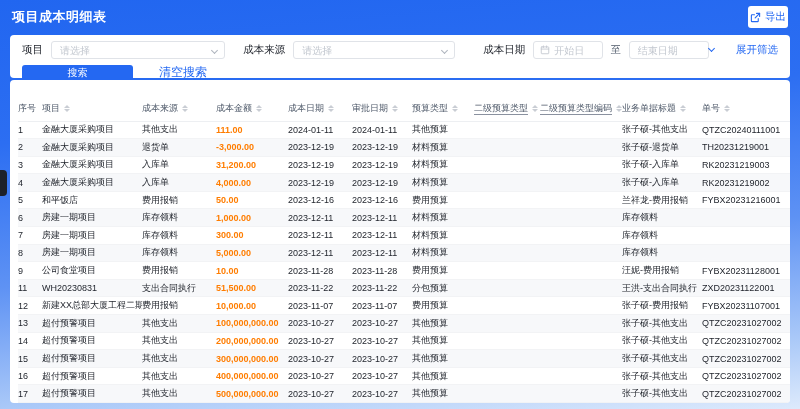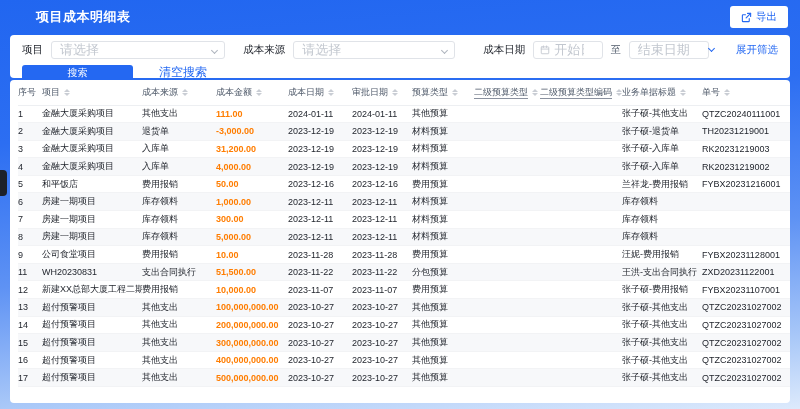--- a/index.html
+++ b/index.html
@@ -4,32 +4,32 @@
 <style>
   * { box-sizing: border-box; margin: 0; padding: 0; }
   html,body { width:800px; height:409px; overflow:hidden; }
   body {
     position:relative;
     font-family:"Liberation Sans","DejaVu Sans",sans-serif;
     background:linear-gradient(175deg,#2166F0 0%,#2C6EF2 30%,#5E92F4 60%,#A9C8F8 85%,#DDEAFC 100%);
   }
   
   .topbar { height:34px; display:flex; align-items:center; justify-content:space-between; padding:0 12px; }
-  .page-title { color:#fff; font-size:13px; font-weight:bold; letter-spacing:.5px;margin-left:24px; }
+  .page-title { color:#fff; font-size:13px; font-weight:bold; letter-spacing:.5px; }
   .export-btn { display:flex; align-items:center; gap:4px; background:#fff; color:#2468F2;
-    font-size:10.5px; padding:4px 11px; border-radius:3px; border:none; cursor:pointer; }
+    font-size:10.5px; padding:4px 2px; border-radius:3px; border:none; cursor:pointer; }
   
   .card { position:absolute; left:10px; width:780px; background:#fff; border-radius:4px; }
   .filter-card { top:35px; height:43px; padding:5px 12px 0; }
   .filter-row { display:flex; align-items:center; height:20px; }
   .f-label { font-size:10.5px; color:#1D2129; white-space:nowrap; }
   .ctrl { position:relative; height:18px; border:1px solid #E0E3E8; border-radius:3px; background:#fff;
     display:flex; align-items:center; }
-  .ctrl input { border:none; outline:none; width:100%; height:100%; font-size:13px; color:#1D2129;
-    padding:0 18px 0 8px; background:transparent; font-family:Liberation Mono, monospace; }
+  .ctrl input { border:none; outline:none; width:100%; height:100%; font-size:10px; color:#1D2129;
+    padding:0 18px 0 8px; background:transparent; font-family:Liberation Sans, sans-serif; }
   .ctrl input::placeholder { color:#C2C7CF; }
   .sel-project { width:196px; margin-left:8px; }
   .lbl-source { margin-left:18px; }
   .sel-source { width:182px; margin-left:8px; }
   .lbl-date { margin-left:28px; }
   .date-start { width:78px; margin-left:8px; }
   .date-start input { padding-left:4px; }
   .date-end { width:90px; }
   .date-end input { padding:0 8px; }
   .to-label { font-size:10px; color:#4E5969; margin:0 8px; }
@@ -38,21 +38,21 @@
   .cal-icon { margin-left:6px; flex:none; }
   .expand-link { margin-left:auto; display:flex; align-items:center; gap:22px; color:#2468F2;
     font-size:10.5px; cursor:pointer; white-space:nowrap; }
   .expand-chevron { width:5px; height:5px; border-right:1.4px solid #2468F2; border-bottom:1.4px solid #2468F2;
     transform:rotate(45deg); margin-top:-3px; }
   .btn-row { display:flex; align-items:center; margin-top:4px; }
   .search-btn { width:111px; height:16px; background:#2468F2; color:#fff; border:none; border-radius:3px;
     font-size:10px; cursor:pointer; font-family:inherit; line-height:16px; }
   .clear-link { margin-left:26px; color:#2468F2; font-size:12px; cursor:pointer; }
   
-  .table-card { top:80px; height:323px; padding:0 8px; overflow:hidden; }
+  .table-card { top:80px; height:323px; padding:16px 8px; overflow:hidden; }
   table { width:100%; border-collapse:collapse; table-layout:fixed; }
   thead th { height:25px; font-size:9px; font-weight:500; color:#4E5969; text-align:left;
     white-space:nowrap; overflow:hidden; border-bottom:1px solid #EDEFF2; cursor:pointer; }
   th .th-label { vertical-align:middle; }
   th .th-label.u { border-bottom:1px solid #8A919F; padding-bottom:1px; }
   .sort { display:inline-flex; flex-direction:column; vertical-align:middle; margin-left:4px; }
   .sort i { display:block; width:0; height:0; border-left:3px solid transparent; border-right:3px solid transparent; }
   .sort .cu { border-bottom:3.5px solid #C9CDD4; margin-bottom:1.5px; }
   .sort .cd { border-top:3.5px solid #C9CDD4; }
   tbody tr { height:17.6px; }

